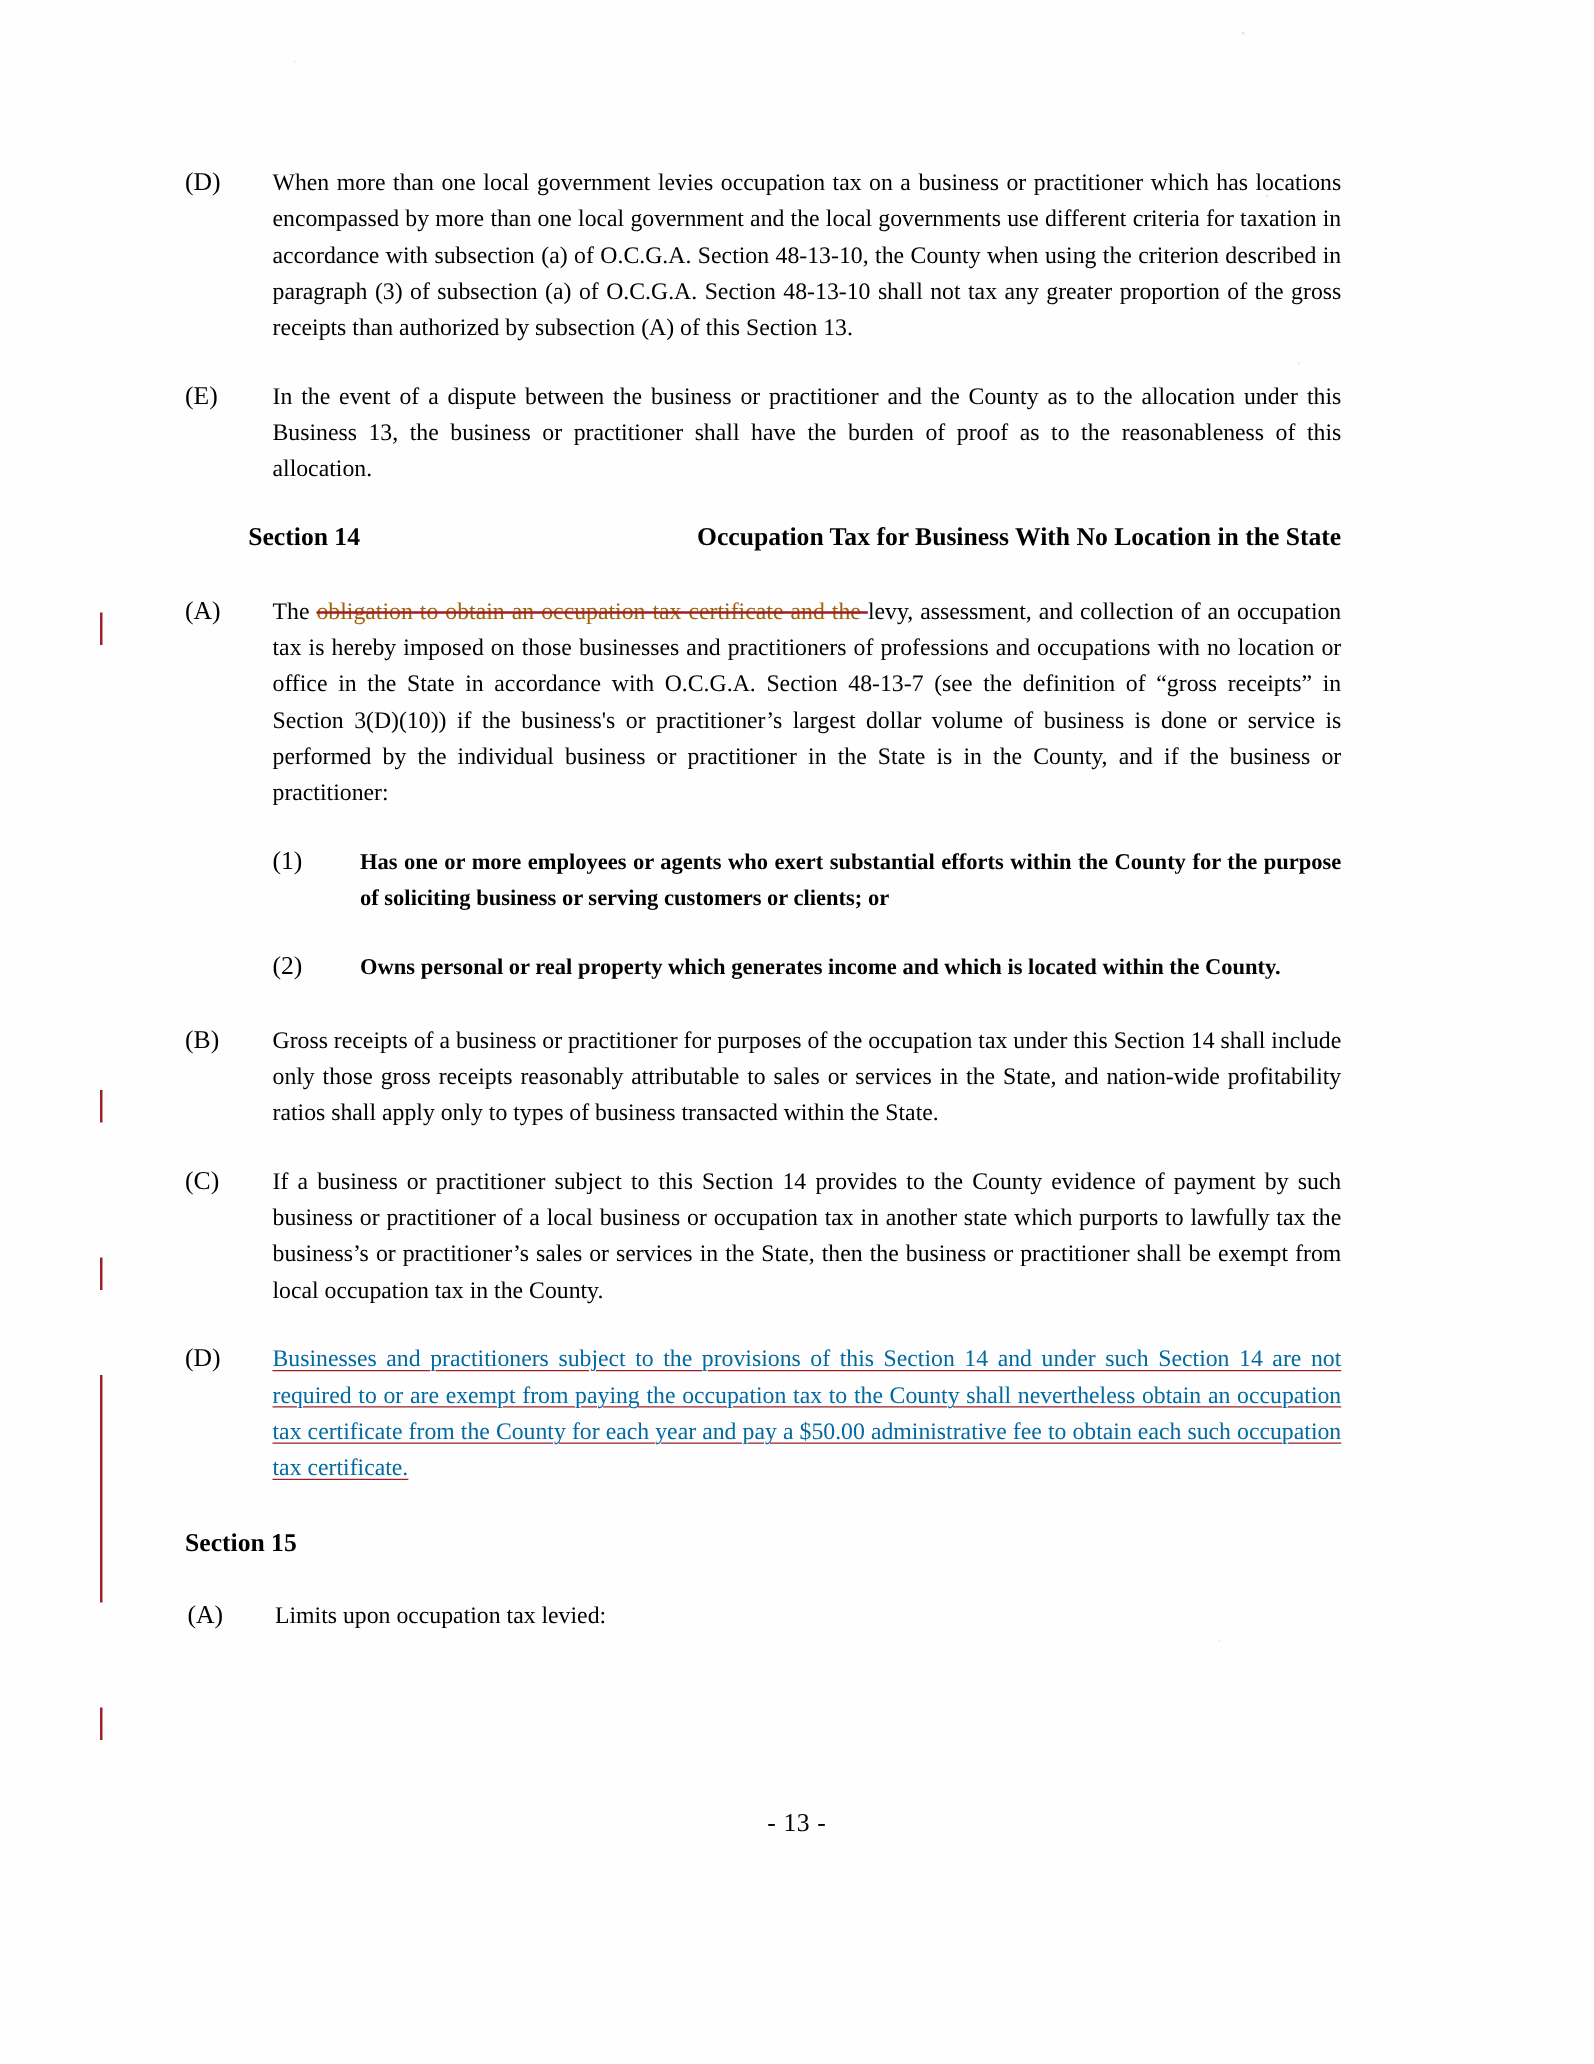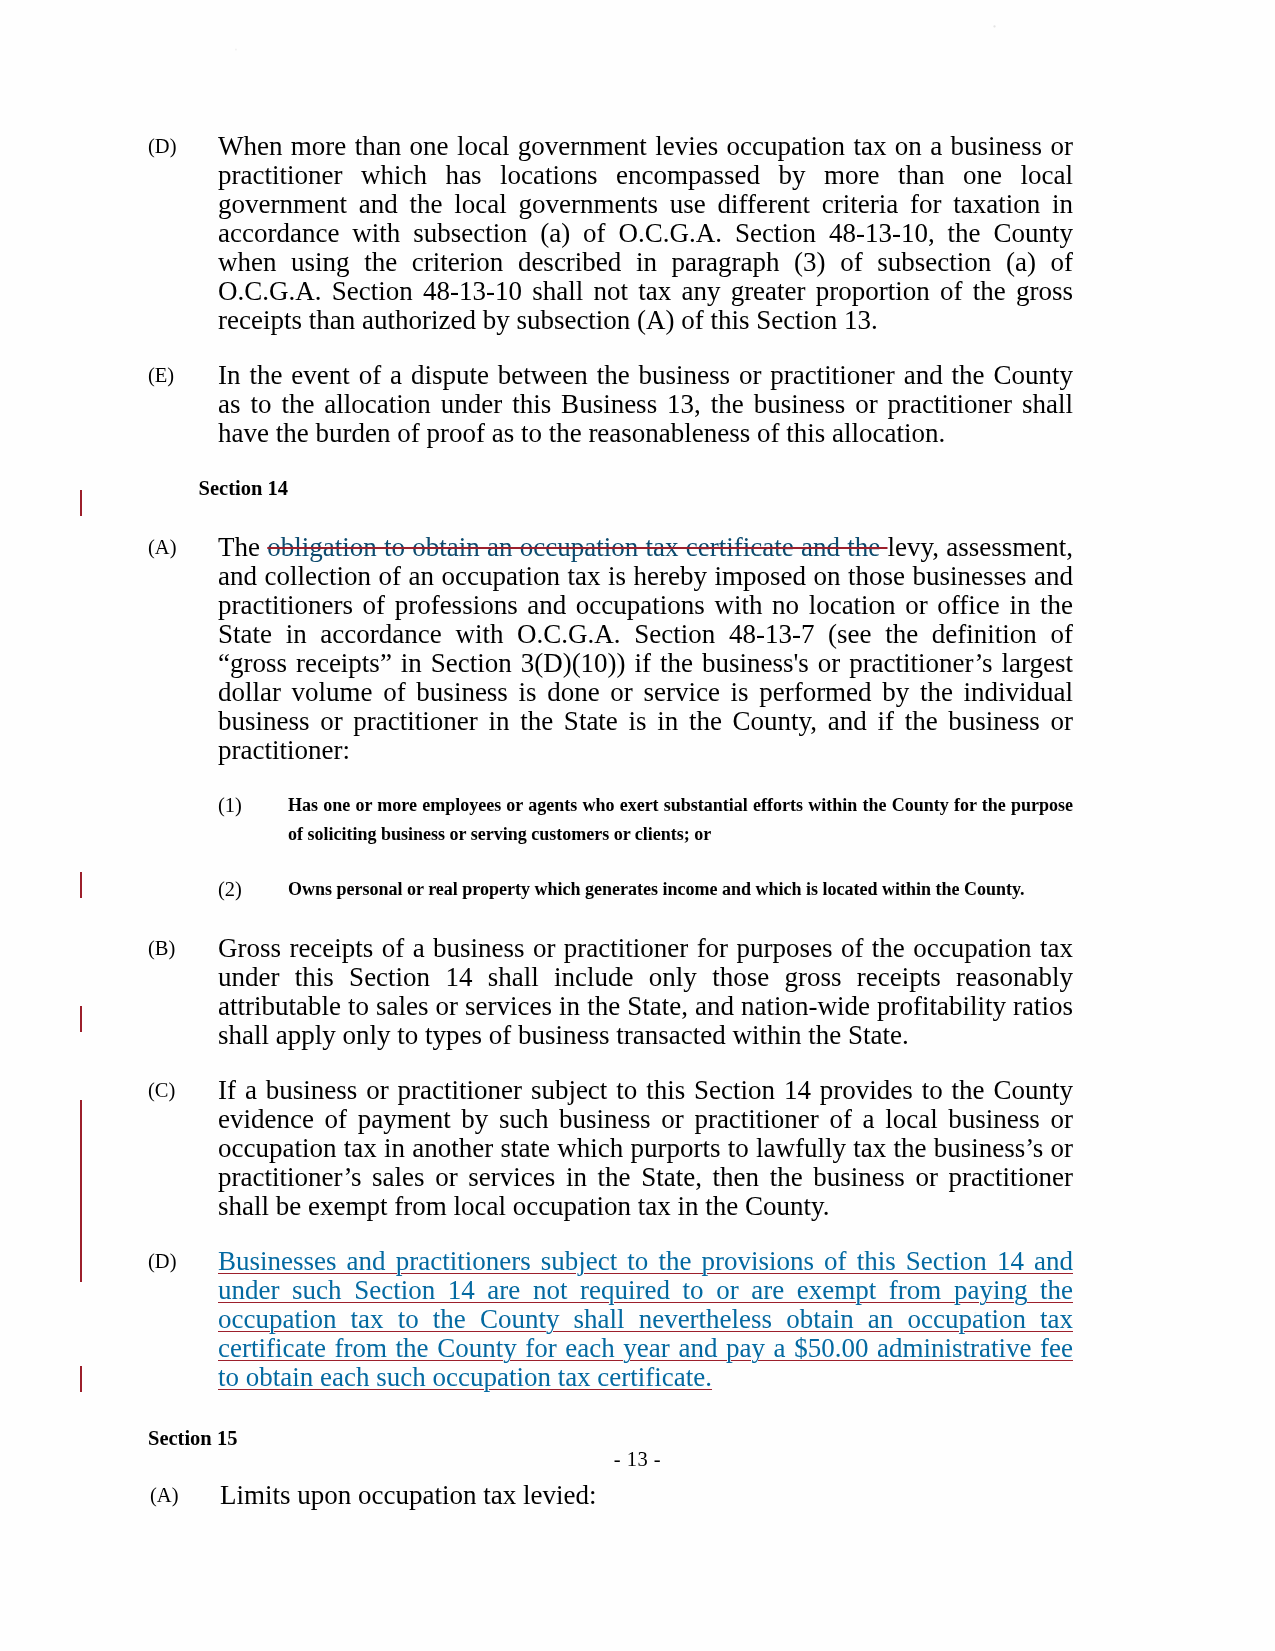--- a/index.html
+++ b/index.html
@@ -48,21 +48,21 @@
     margin-bottom: 26px;
   }
   .item .label {
     flex: 0 0 auto;
     width: 70px;
     font-size: 20.5px;
     line-height: 29px;
   }
   .item .body {
     flex: 1 1 auto;
-    font-size: 27px;
+    font-size: 19px;
     line-height: 29px;
     text-align: justify;
     text-justify: inter-word;
     hyphens: none;
   }
   .item.last-left .body { text-align: left; }
 
   
   .subitem {
     display: flex;
@@ -97,21 +97,21 @@
   .section-head .sec-num {
     flex: 0 0 auto;
     width: 140px;
   }
   .section-head .sec-title {
     flex: 1 1 auto;
   }
 
   
   .strike {
-    color: #0c4a6e;
+    color: #a16207;
     text-decoration: line-through;
     text-decoration-color: #9c1f2b;
     text-decoration-thickness: 1.5px;
   }
   .item.inserted .body {
     color: #0369a1;
     text-decoration: underline;
     text-decoration-color: #9c1f2b;
     text-decoration-thickness: 1.2px;
     text-underline-offset: 3px;
@@ -155,20 +155,21 @@
       <div class="body">When more than one local government levies occupation tax on a business or practitioner which has locations encompassed by more than one local government and the local governments use different criteria for taxation in accordance with subsection (a) of O.C.G.A. Section 48-13-10, the County when using the criterion described in paragraph (3) of subsection (a) of O.C.G.A. Section 48-13-10 shall not tax any greater proportion of the gross receipts than authorized by subsection (A) of this Section 13.</div>
     </div>
 
     <div class="item">
       <div class="label">(E)</div>
       <div class="body">In the event of a dispute between the business or practitioner and the County as to the allocation under this Business 13, the business or practitioner shall have the burden of proof as to the reasonableness of this allocation.</div>
     </div>
 
     <div class="section-head" style="margin-top:16px; margin-bottom:30px;text-align:right;">
       <div class="sec-num">Section 14</div>
+      <div class="sec-title">Occupation Tax for Business With No Location in the State</div>
     </div>
 
     <div class="item">
       <div class="label">(A)</div>
       <div class="body"><span>The </span><span class="strike">obligation to obtain an occupation tax certificate and the </span><span>levy, assessment, and collection of an occupation tax is hereby imposed on those businesses and practitioners of professions and occupations with no location or office in the State in accordance with O.C.G.A. Section 48-13-7 (see the definition of “gross receipts” in Section 3(D)(10)) if the business's or practitioner’s largest dollar volume of business is done or service is performed by the individual business or practitioner in the State is in the County, and if the business or practitioner:</span></div>
     </div>
 
     <div class="subitem">
       <div class="label">(1)</div>
       <div class="body">Has one or more employees or agents who exert substantial efforts within the County for the purpose of soliciting business or serving customers or clients; or</div>

